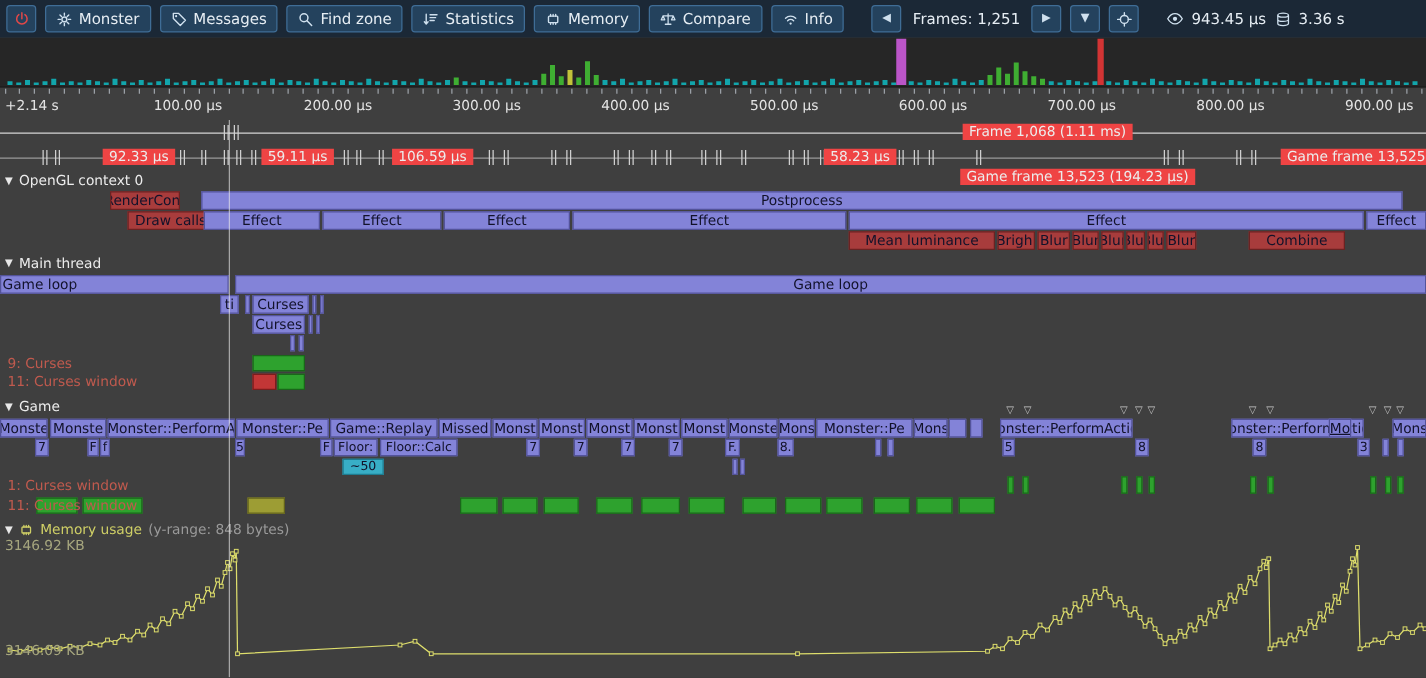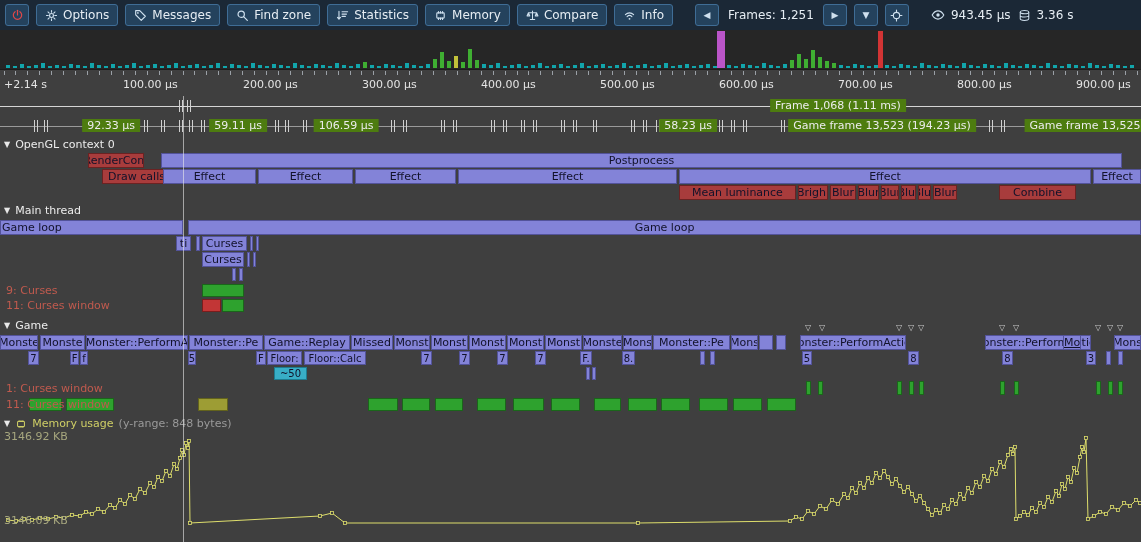--- a/index.html
+++ b/index.html
@@ -31,21 +31,21 @@
   .rtick{position:absolute;top:0;width:1px;height:4px;background:#9aa0a6;}
   .rlabel{position:absolute;top:7px;font-size:11px;color:#e4e4e4;white-space:nowrap;}
 
   
   .band{position:absolute;left:0;width:100%;height:18px;}
   .frame-band{top:98px;}
   .subframe-band{top:118px;}
   .band-line{position:absolute;top:8px;left:0;right:0;height:1px;background:#d5d5d5;}
   .band-line.dim{background:#9a9a9a;}
   .btick{position:absolute;top:2px;width:4px;height:12px;border-left:1px solid #d0d0d0;border-right:1px solid #d0d0d0;}
-  .blabel{position:absolute;top:1px;transform:translateX(-50%);background:#4d7c0f;padding:0 5px;
+  .blabel{position:absolute;top:1px;transform:translateX(-50%);background:#ef4444;padding:0 5px;
     font-size:11px;color:#ececec;white-space:nowrap;}
 
   
   .timeline{position:absolute;inset:0;z-index:1;}
   .section-header{position:absolute;display:flex;align-items:center;gap:5px;color:#ececec;font-size:11px;white-space:nowrap;}
   .section-header .tri{font-size:8px;color:#e8e8e8;}
   .zone{position:absolute;display:flex;align-items:center;justify-content:center;overflow:hidden;
     white-space:nowrap;font-size:11px;color:var(--zone_text);}
   .zone span{padding:0 1px;}
   .z-purple{background:var(--purple);border:1px solid var(--purple_dark);}
@@ -80,21 +80,21 @@
       <svg class="power" width="13" height="13" viewBox="0 0 14 14" fill="none" stroke="currentColor" stroke-width="1.3" stroke-linecap="round">
           <path d="M7 1.4v5"></path>
           <path d="M4.4 2.9a4.5 4.5 0 1 0 5.2 0"></path>
         </svg>
     </button>
     <button class="tbtn">
       <svg width="13" height="13" viewBox="0 0 14 14" fill="none" stroke="currentColor" stroke-width="1.2" stroke-linecap="round">
           <circle cx="7" cy="7" r="2.1"></circle>
           <path d="M7 1.6v1.9M7 10.5v1.9M1.6 7h1.9M10.5 7h1.9M3.2 3.2l1.35 1.35M9.45 9.45l1.35 1.35M10.8 3.2L9.45 4.55M4.55 9.45L3.2 10.8"></path>
         </svg>
-      <span>Options</span>
+      <span>Monster</span>
     </button>
     <button class="tbtn">
       <svg width="13" height="13" viewBox="0 0 14 14" fill="none" stroke="currentColor" stroke-width="1.2" stroke-linejoin="round">
           <path d="M1.8 1.8h4.4l6 6-4.4 4.4-6-6z"></path>
           <circle cx="4.2" cy="4.2" r="0.9" fill="currentColor" stroke="none"></circle>
         </svg>
       <span>Messages</span>
     </button>
     <button class="tbtn">
       <svg width="13" height="13" viewBox="0 0 14 14" fill="none" stroke="currentColor" stroke-width="1.3" stroke-linecap="round">
@@ -477,21 +477,21 @@
       <div class="btick" style="left: 743px;"></div>
       <div class="btick" style="left: 781px;"></div>
       <div class="btick" style="left: 931px;"></div>
       <div class="btick" style="left: 943px;"></div>
       <div class="btick" style="left: 989px;"></div>
       <div class="btick" style="left: 1001px;"></div>
       <span class="blabel" style="left: 111px;">92.33 µs</span>
       <span class="blabel" style="left: 238px;">59.11 µs</span>
       <span class="blabel" style="left: 346px;">106.59 µs</span>
       <span class="blabel" style="left: 688px;">58.23 µs</span>
-      <span class="blabel" style="left: 882px;">Game frame 13,523 (194.23 µs)</span>
+      <span class="blabel" style="left: 862px; margin-top: 16px;">Game frame 13,523 (194.23 µs)</span>
       <span class="blabel" style="left: 1085px;">Game frame 13,525</span>
     </div>
 
   <div class="timeline" id="timeline">
     <div class="mem-header">
       <span class="tri">▼</span>
       <svg width="12" height="12" viewBox="0 0 14 14" fill="none" stroke="currentColor" stroke-width="1.2" stroke-linecap="round">
           <rect x="3" y="4.2" width="8" height="5.6" rx="0.8"></rect>
           <path d="M4.8 4.2V2.8M7 4.2V2.8M9.2 4.2V2.8M4.8 11.2V9.8M7 11.2V9.8M9.2 11.2V9.8"></path>
         </svg>

